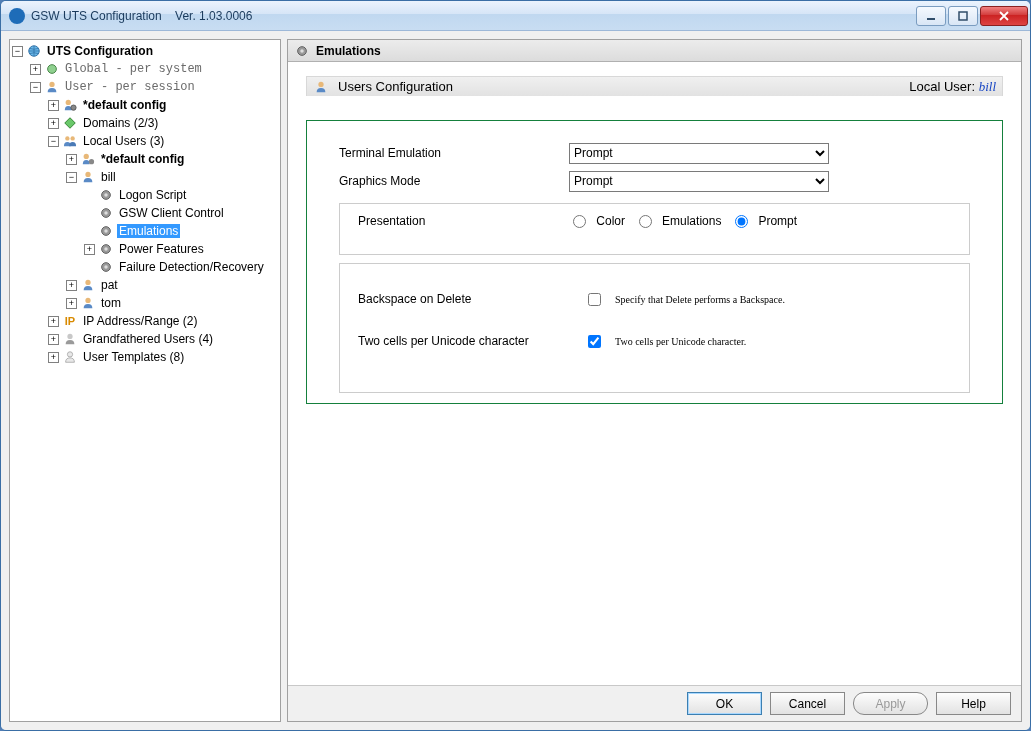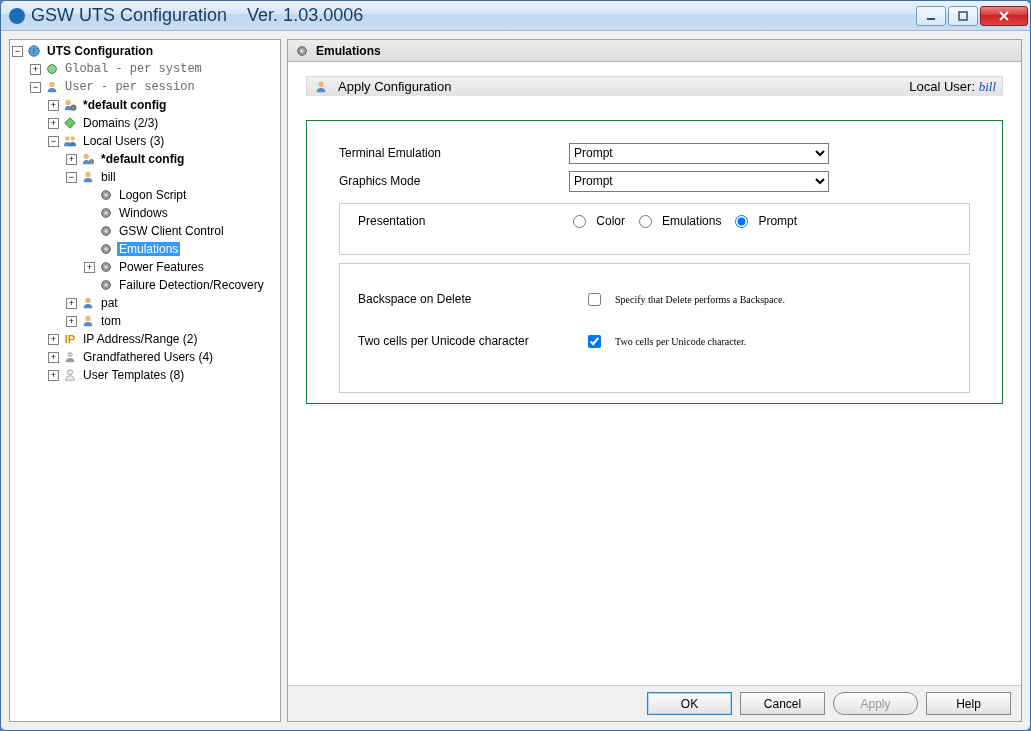--- a/index.html
+++ b/index.html
@@ -16,21 +16,21 @@
 }
 
 .titlebar {
   height: 30px;
   background: linear-gradient(to bottom, #ebf3fd 0%, #d6e5f7 45%, #c0d8f0 46%, #c8ddf2 100%);
   display: flex; align-items: center;
   padding: 0 2px 0 8px;
   border-bottom: 1px solid #9db8d8;
 }
 .titlebar .app-icon { width:16px; height:16px; border-radius:50%; background:#1e6cb8; display:inline-block; margin-right:6px; }
-.titlebar .title-text { color:#1a3a5c; font-size:18px; flex:1; }
+.titlebar .title-text { color:#1a3a5c; font-size:12px; flex:1; }
 .titlebar .win-controls { display:flex; gap:2px; }
 .win-btn { width:30px; height:20px; border:1px solid #7a9cc0; border-radius:3px; display:flex; align-items:center; justify-content:center; background:linear-gradient(to bottom,#f5f9fe,#d9e6f5); }
 .win-btn.close { width:48px; background:linear-gradient(to bottom,#f08080 0%,#d23b3b 45%,#c22 46%,#d44 100%); border-color:#8a2020; color:#fff; }
 .win-btn svg { width:12px; height:10px; }
 
 .client-area {
   flex:1; display:flex; padding:8px; gap:6px; background:#f0f0f0;
 }
 
 .tree-panel {
@@ -77,21 +77,21 @@
 .radio-item { display:flex; align-items:center; gap:10px; font-size:12px; }
 .radio-item input { margin:0; }
 
 .opt-row { display:flex; align-items:center; margin:18px 0 28px; }
 .opt-row .olabel { width:230px; font-size:12px; }
 .opt-row .odesc { margin-left:14px; font-size:10px; font-family:Georgia,serif; }
 
 .button-bar {
   height:36px; border-top:1px solid #c8c8c8; display:flex; align-items:center; justify-content:flex-end; gap:8px; padding:0 10px; background:#f0f0f0;
 }
-.btn { width:85px; height:23px; border:1px solid #888; background:linear-gradient(to bottom,#fdfdfd,#e2e2e2); font-size:12px; cursor:pointer; }
+.btn { width:75px; height:23px; border:1px solid #888; background:linear-gradient(to bottom,#fdfdfd,#e2e2e2); font-size:12px; cursor:pointer; }
 .btn.default { border:1px solid #3c7fb1; box-shadow:0 0 0 1px #a8d8ff inset; }
 .btn:disabled { color:#9a9a9a;border-radius:11px; }
 
 .mono { font-family:"Courier New",monospace; color:#6a6a6a; }
 </style>
 </head>
 <body>
 
 <div class="window">
   <div class="titlebar">
@@ -223,32 +223,20 @@
                         <li>
                             <div class="node-row">
                               <span class="expander none"></span>
                               <span class="ticon">
                                 <svg viewBox="0 0 16 16">
                                   <circle cx="8" cy="8" r="5" fill="#999" stroke="#555"></circle>
                                   <circle cx="8" cy="8" r="2" fill="#ddd"></circle>
                                 </svg>
                               </span>
                               <span class="node-label">Logon Script</span>
-                            </div>
-                          </li>
-                        <li>
-                            <div class="node-row">
-                              <span class="expander none"></span>
-                              <span class="ticon">
-                                <svg viewBox="0 0 16 16">
-                                  <circle cx="8" cy="8" r="5" fill="#999" stroke="#555"></circle>
-                                  <circle cx="8" cy="8" r="2" fill="#ddd"></circle>
-                                </svg>
-                              </span>
-                              <span class="node-label">Windows</span>
                             </div>
                           </li>
                         <li>
                             <div class="node-row">
                               <span class="expander none"></span>
                               <span class="ticon">
                                 <svg viewBox="0 0 16 16">
                                   <circle cx="8" cy="8" r="5" fill="#999" stroke="#555"></circle>
                                   <circle cx="8" cy="8" r="2" fill="#ddd"></circle>
                                 </svg>
@@ -373,21 +361,21 @@
 
       <div class="content">
         <div class="uc-bar">
           <div class="uc-left">
             <span class="ticon">
                 <svg viewBox="0 0 16 16">
                   <circle cx="8" cy="5" r="3" fill="#e8b878"></circle>
                   <path d="M3 14 Q3 9 8 9 Q13 9 13 14 Z" fill="#5a8ac6"></path>
                 </svg>
               </span>
-            <span style="font-size:13px">Apply Configuration</span>
+            <span style="font-size:13px">Users Configuration</span>
           </div>
           <div class="uc-right">
             <span>Local User: </span><span class="username">bill</span>
           </div>
         </div>
 
         <div class="form-area">
           <div class="row">
             <span class="lbl">Terminal Emulation</span>
             <span class="ctrl"><select><option>Prompt</option></select></span>

